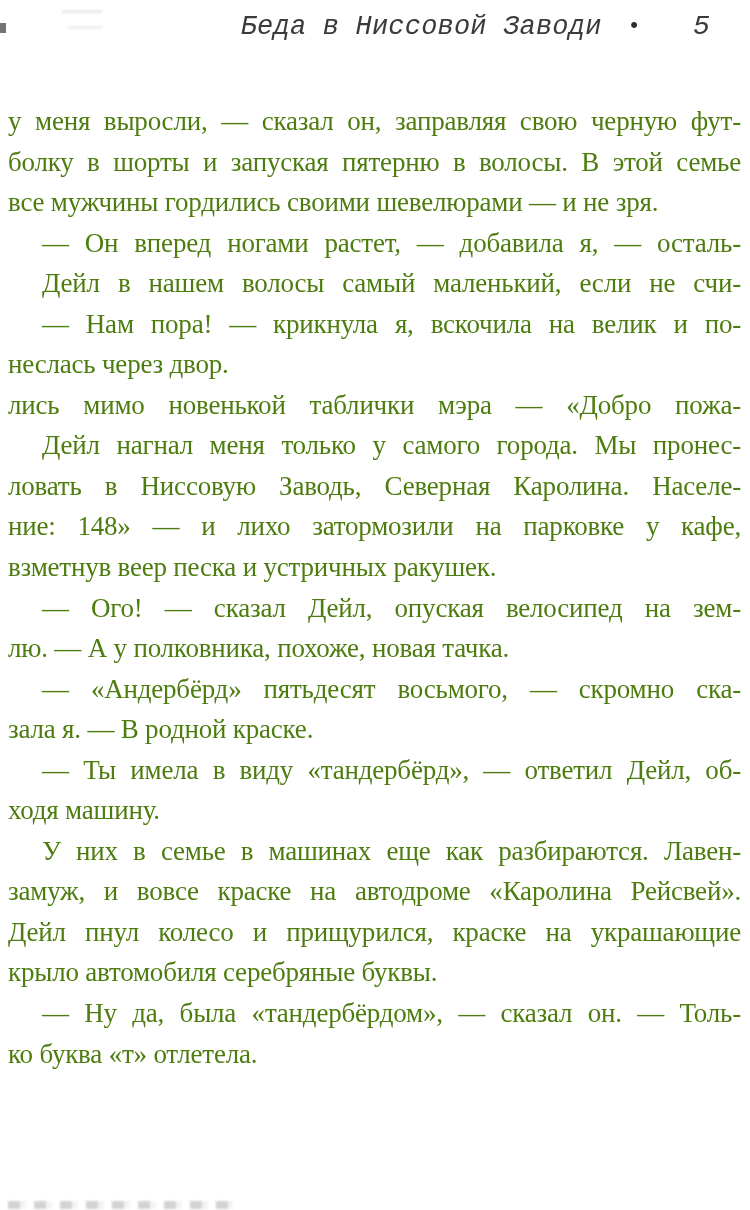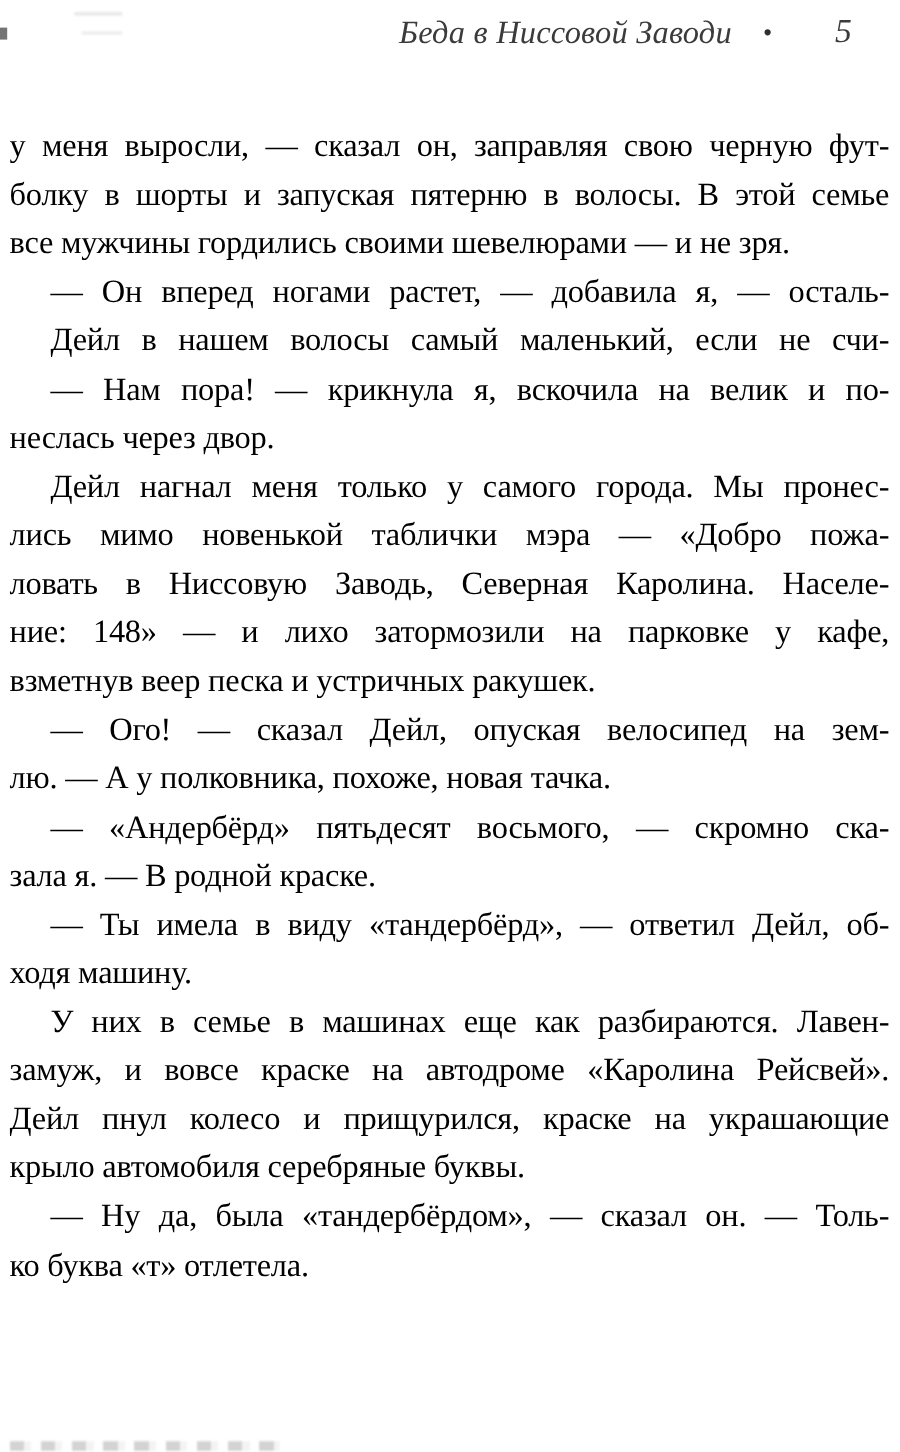--- a/index.html
+++ b/index.html
@@ -21,39 +21,40 @@
     left: 0;
     right: 40px;
     display: flex;
     justify-content: flex-end;
     align-items: flex-end;
     font-style: italic;
     font-size: 27px;
     line-height: 30px;
     color: #3b3b3b;
     letter-spacing: 0.2px;
+    font-family: Liberation Mono, monospace;
   }
   .head-bullet {
     margin-left: 26px;
     font-style: normal;
     font-size: 22px;
     color: #2f2f2f;
   }
   .head-page {
     margin-left: 52px;
     font-size: 28px;
   }
   .body-text {
     position: absolute;
     top: 101px;
     left: 8px;
     right: 9px;
     font-size: 27px;
     line-height: 40.55px;
-    color: #000000;
+    color: #4d7c0f;
     letter-spacing: -0.2px;
   }
   .line {
     height: 40.55px;
     overflow: hidden;
     text-align: justify;
     text-align-last: justify;
   }
   .line.end {
     text-align-last: left;
@@ -110,22 +111,22 @@
   </header>
 
   <main class="body-text">
       <div class="line">у меня выросли, — сказал он, заправляя свою черную фут-</div>
       <div class="line">болку в шорты и запуская пятерню в волосы. В этой семье</div>
       <div class="line end">все мужчины гордились своими шевелюрами — и не зря.</div>
       <div class="line indent">— Он вперед ногами растет, — добавила я, — осталь-</div>
       <div class="line indent">Дейл в нашем волосы самый маленький, если не счи-</div>
       <div class="line indent">— Нам пора! — крикнула я, вскочила на велик и по-</div>
       <div class="line end">неслась через двор.</div>
+      <div class="line">лись мимо новенькой таблички мэра — «Добро пожа-</div>
       <div class="line indent">Дейл нагнал меня только у самого города. Мы пронес-</div>
-      <div class="line">лись мимо новенькой таблички мэра — «Добро пожа-</div>
       <div class="line">ловать в Ниссовую Заводь, Северная Каролина. Населе-</div>
       <div class="line">ние: 148» — и лихо затормозили на парковке у кафе,</div>
       <div class="line end">взметнув веер песка и устричных ракушек.</div>
       <div class="line indent">— Ого! — сказал Дейл, опуская велосипед на зем-</div>
       <div class="line end">лю. — А у полковника, похоже, новая тачка.</div>
       <div class="line indent">— «Андербёрд» пятьдесят восьмого, — скромно ска-</div>
       <div class="line end">зала я. — В родной краске.</div>
       <div class="line indent">— Ты имела в виду «тандербёрд», — ответил Дейл, об-</div>
       <div class="line end">ходя машину.</div>
       <div class="line indent">У них в семье в машинах еще как разбираются. Лавен-</div>

